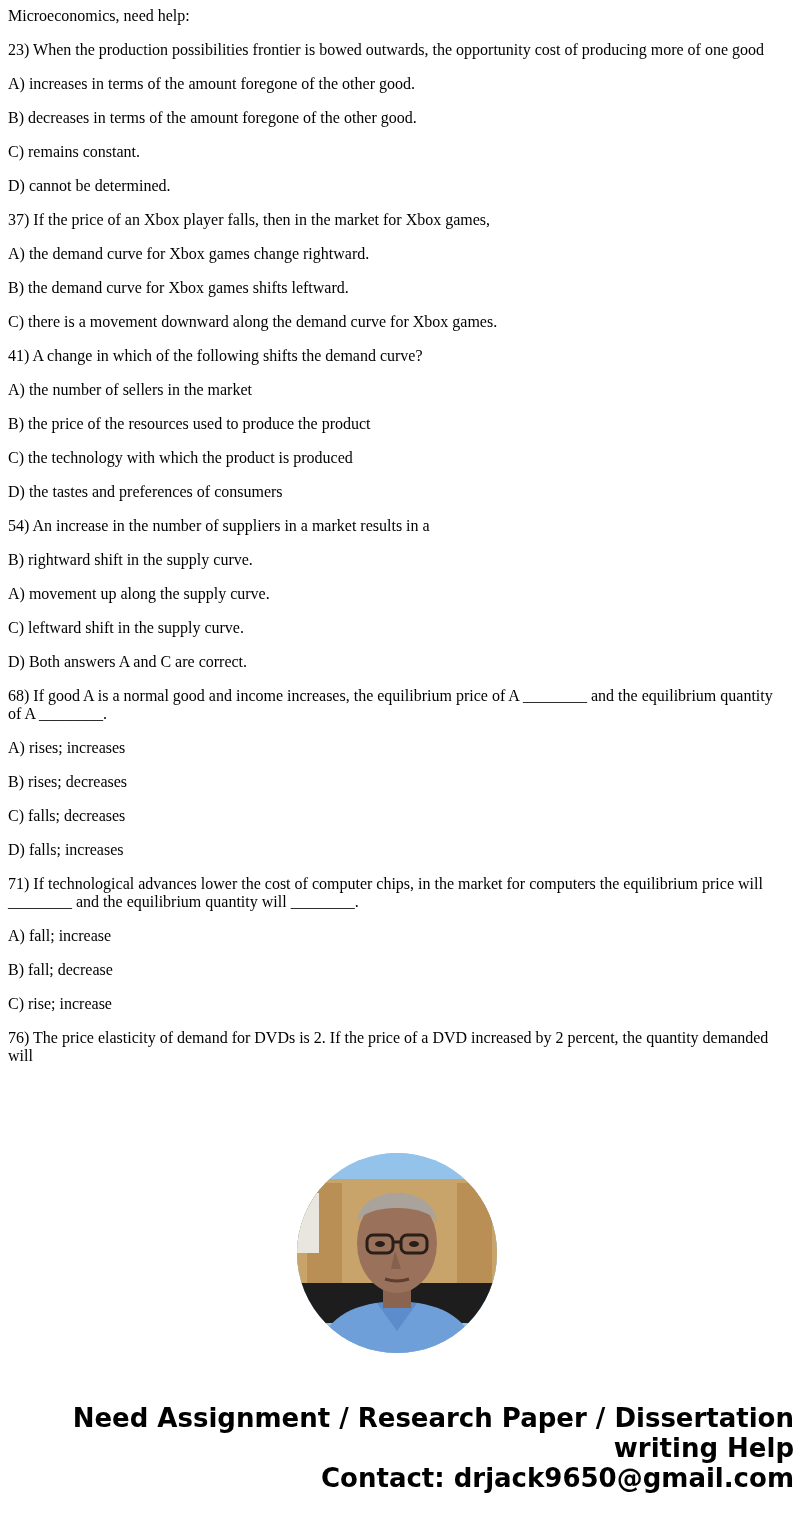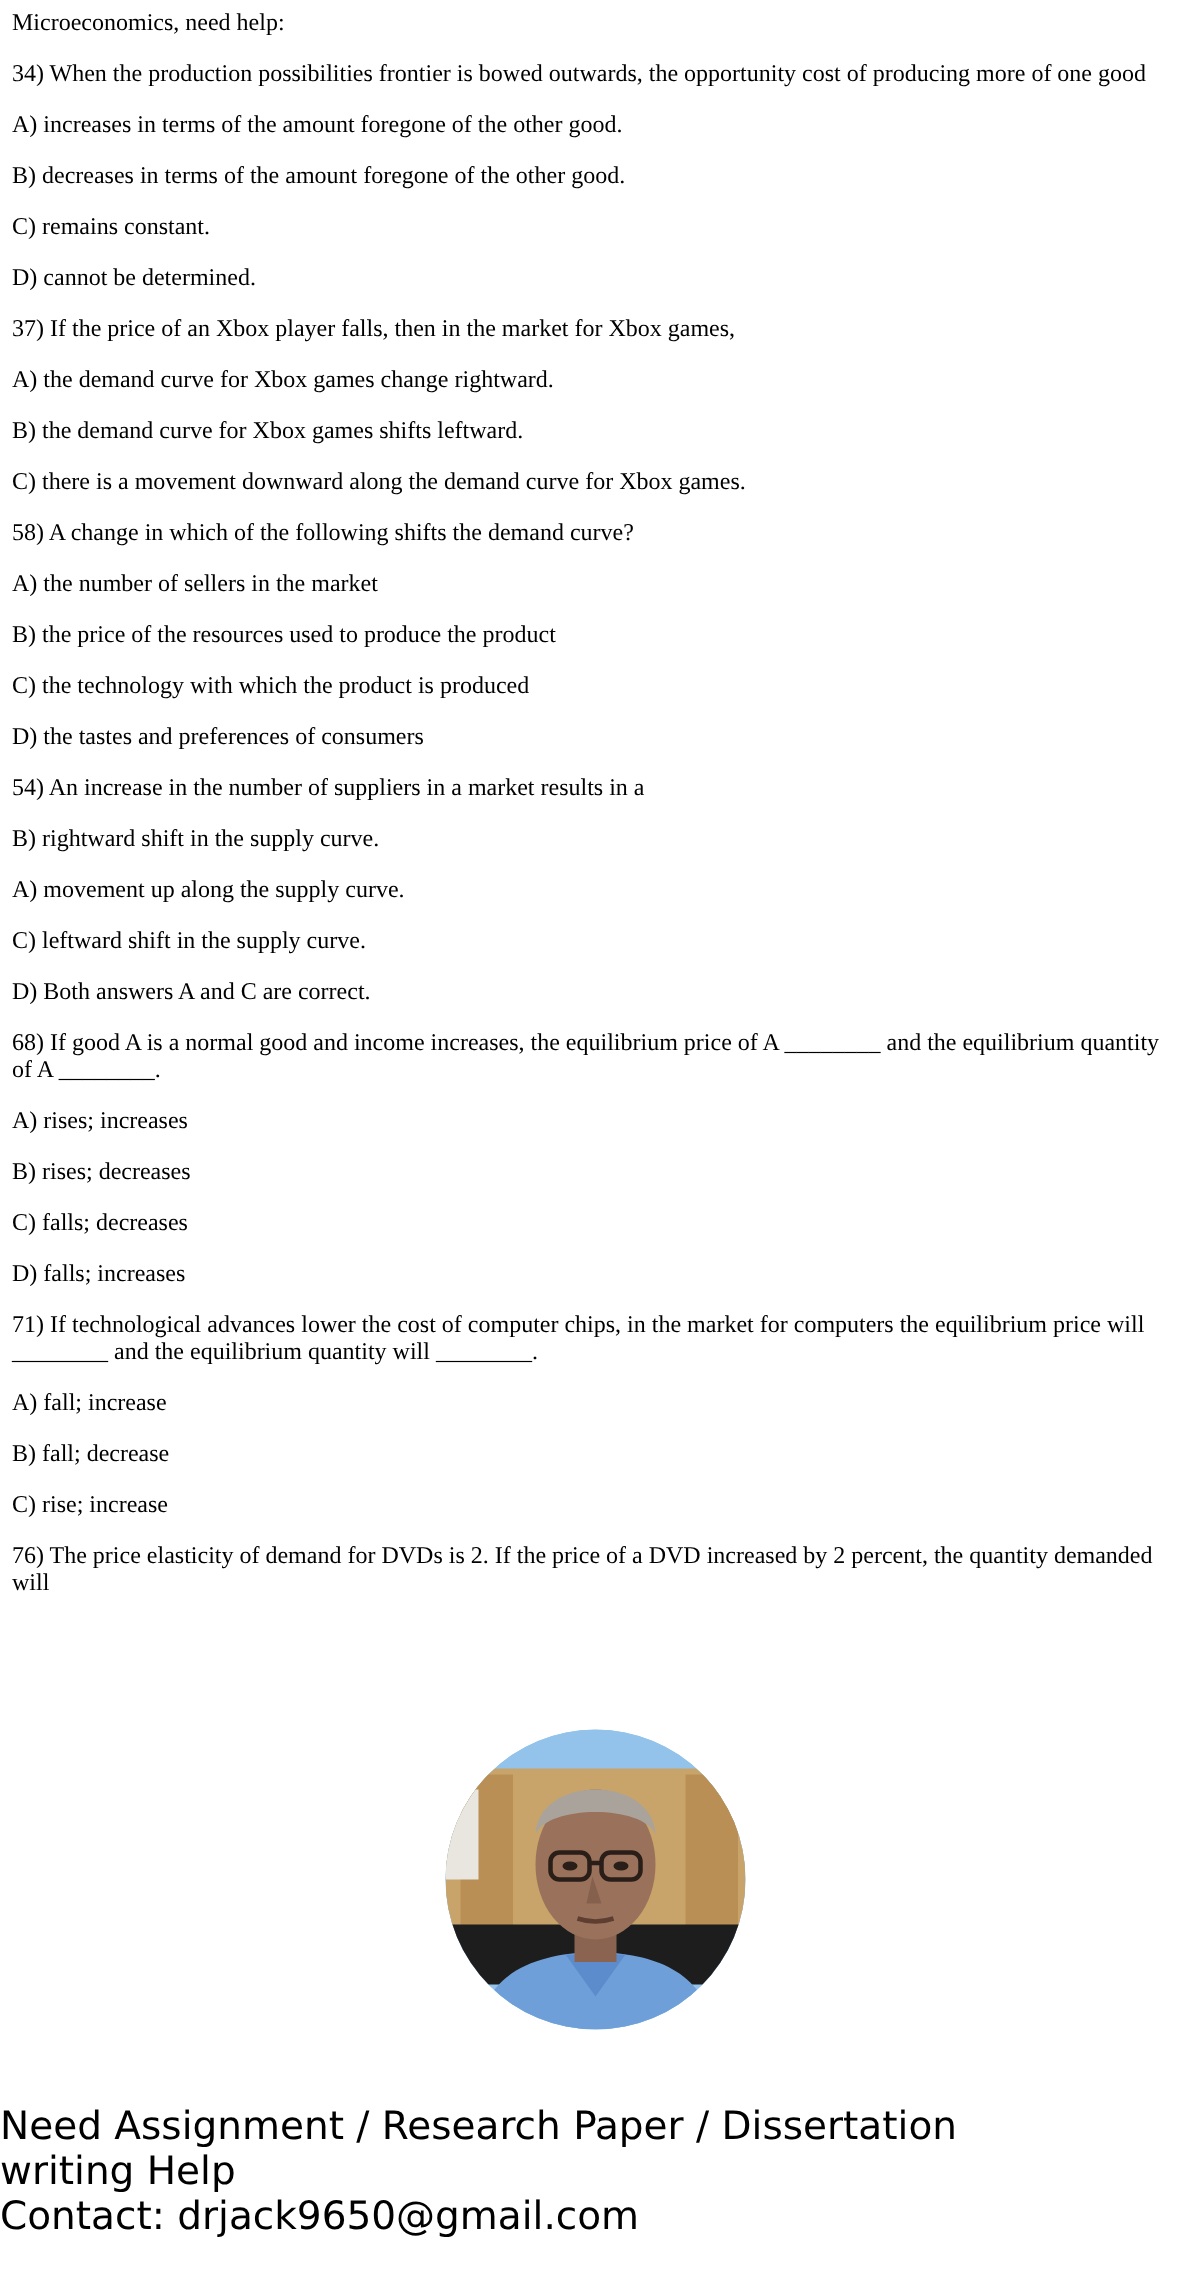--- a/index.html
+++ b/index.html
@@ -16,45 +16,45 @@
     .doc-inner p { margin: 16px 0 16px 0; }
     .doc-inner p.first { margin-top: 7px; }
     .avatar {
       position: absolute; left: 297px; top: 1153px; width: 200px; height: 200px;
       border-radius: 50%; overflow: hidden;
       background: #8fc0e6;
     }
     .avatar svg { display: block; }
     .footer {
       position: absolute; left: 0; top: 1403px; width: 794px;
-      text-align: left;
+      text-align: right;
       font-family: "DejaVu Sans", "Liberation Sans", sans-serif;
-      font-weight: normal; font-size: 26px; line-height: 30px; color: #000;
+      font-weight: bold; font-size: 26px; line-height: 30px; color: #000;
     }
     .footer div { white-space: nowrap; }
   </style>
 </head>
 <body>
 
 <div class="doc">
   <div class="doc-inner">
     <p class="first">Microeconomics, need help:</p>
 
-    <p>34) When the production possibilities frontier is bowed outwards, the opportunity cost of producing more of one good</p>
+    <p>23) When the production possibilities frontier is bowed outwards, the opportunity cost of producing more of one good</p>
     <p>A) increases in terms of the amount foregone of the other good.</p>
     <p>B) decreases in terms of the amount foregone of the other good.</p>
     <p>C) remains constant.</p>
     <p>D) cannot be determined.</p>
 
     <p>37) If the price of an Xbox player falls, then in the market for Xbox games,</p>
     <p>A) the demand curve for Xbox games change rightward.</p>
     <p>B) the demand curve for Xbox games shifts leftward.</p>
     <p>C) there is a movement downward along the demand curve for Xbox games.</p>
 
-    <p>58) A change in which of the following shifts the demand curve?</p>
+    <p>41) A change in which of the following shifts the demand curve?</p>
     <p>A) the number of sellers in the market</p>
     <p>B) the price of the resources used to produce the product</p>
     <p>C) the technology with which the product is produced</p>
     <p>D) the tastes and preferences of consumers</p>
 
     <p>54) An increase in the number of suppliers in a market results in a</p>
     <p>B) rightward shift in the supply curve.</p>
     <p>A) movement up along the supply curve.</p>
     <p>C) leftward shift in the supply curve.</p>
     <p>D) Both answers A and C are correct.</p>

